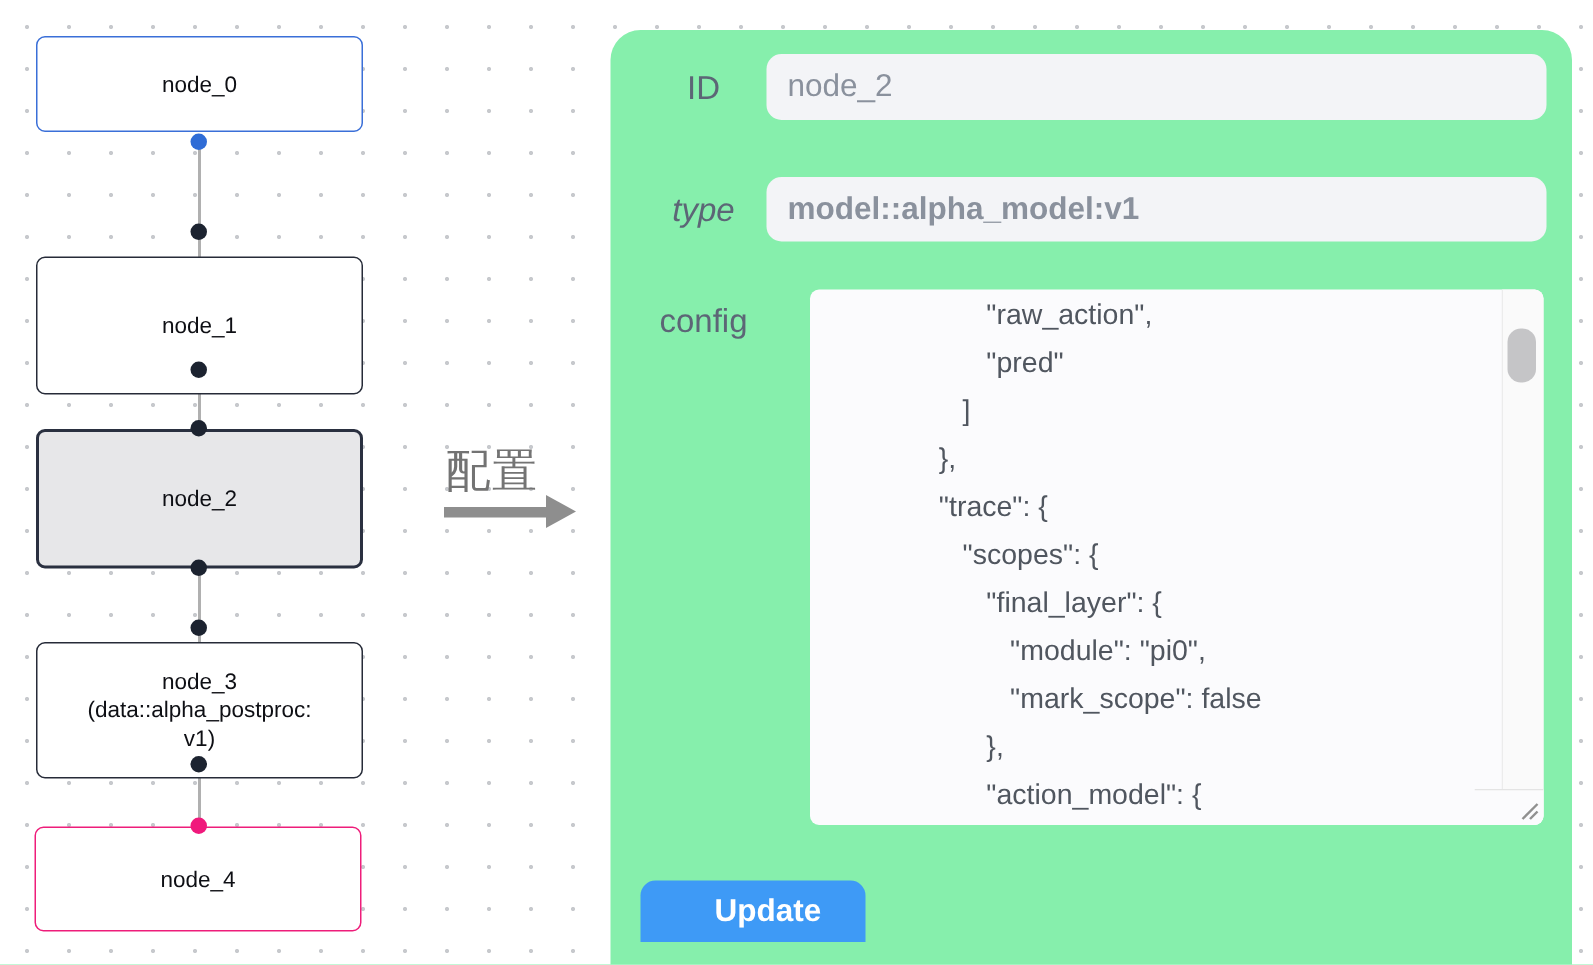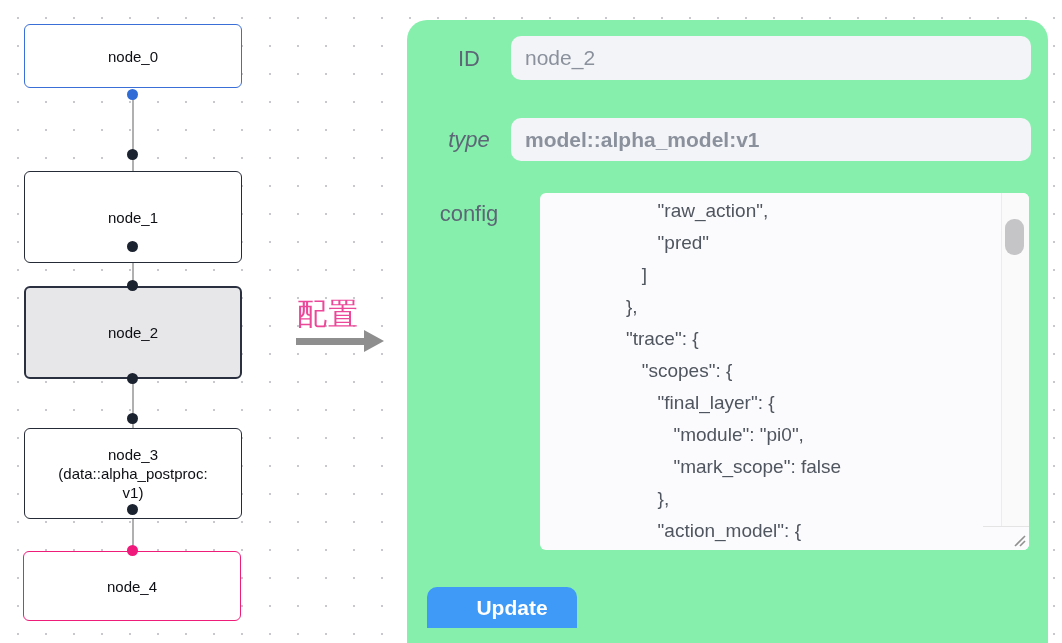--- a/index.html
+++ b/index.html
@@ -22,21 +22,21 @@
   .node .ns{font-size:15px;line-height:19px;width:156px;word-break:break-all;}
   .n0{top:24px;height:64px;border-color:#3a6fd8;}
   .n1{top:155px;height:92px;margin-top:16px;}
   .n2{top:286px;height:93px;background:#e7e7e9;border-width:2px;border-color:#2a3040;}
   .n3{top:428px;height:91px;}
   .n4{top:551px;height:70px;left:23px;border-color:#ee1d7a;}
   .port{position:absolute;left:127px;width:11px;height:11px;border-radius:50%;background:#1c2330;z-index:3;cursor:crosshair;}
   .port.blue{background:#2f6cd6;}
   .port.pink{background:#f0197c;}
   
-  .zh-label{position:absolute;left:297px;top:294px;font-size:30px;color:#ec4899;z-index:2;letter-spacing:1px;}
+  .zh-label{position:absolute;left:297px;top:294px;font-size:30px;color:#737373;z-index:2;letter-spacing:1px;}
   .arrow-shaft{position:absolute;left:296px;top:338px;width:68px;height:7px;background:#8e8e8e;z-index:2;}
   .arrow-head{position:absolute;left:364px;top:330px;width:0;height:0;z-index:2;
     border-top:11px solid transparent;border-bottom:11px solid transparent;border-left:20px solid #8e8e8e;}
   
   .panel{position:absolute;left:407px;top:20px;width:641px;height:640px;background:#86efac;
     border-radius:20px 20px 8px 8px;z-index:4;}
   .flabel{position:absolute;left:18px;width:88px;text-align:center;font-size:22px;color:#5c6676;}
   .lbl-id{top:26px;}
   .lbl-type{top:107px;font-style:italic;}
   .lbl-config{top:181px;}

